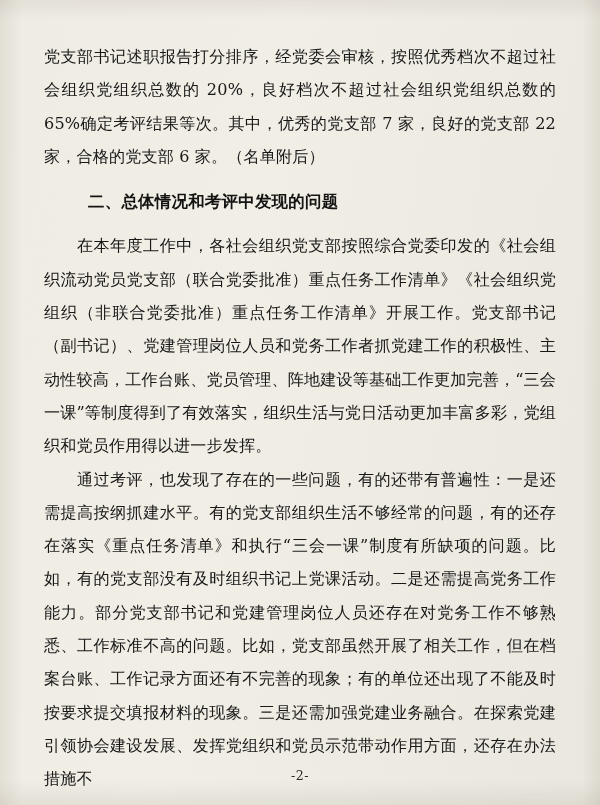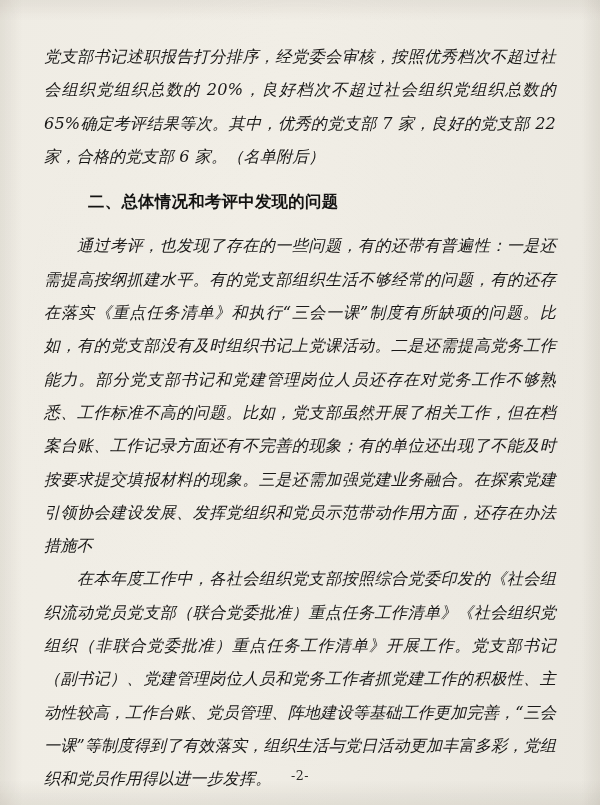--- a/index.html
+++ b/index.html
@@ -42,21 +42,20 @@
   }
   .para {
     color: #191817;
     font-size: 16.1px;
     line-height: 33.3px;
     letter-spacing: 0.15px;
     text-align: justify;
     text-justify: inter-character;
     margin: 0;
     white-space: pre-wrap;
-    font-style: italic;
   }
   .para.indent {
     text-indent: 33px;
   }
   .heading {
     color: #141312;
     font-size: 16.4px;
     line-height: 33.3px;
     letter-spacing: 0.3px;
     font-weight: bold;
@@ -83,21 +82,21 @@
 <div id="page">
 
   <div id="content">
 
     <p class="para">党支部书记述职报告打分排序，经党委会审核，按照优秀档次不超过社会组织党组织总数的 20%，良好档次不超过社会组织党组织总数的 65%确定考评结果等次。其中，优秀的党支部 7 家，良好的党支部 22 家，合格的党支部 6 家。（名单附后）</p>
 
     <div class="gap-sm"></div>
 
     <p class="heading">二、总体情况和考评中发现的问题</p>
 
+    <p class="para indent">在本年度工作中，各社会组织党支部按照综合党委印发的《社会组织流动党员党支部（联合党委批准）重点任务工作清单》《社会组织党组织（非联合党委批准）重点任务工作清单》开展工作。党支部书记（副书记）、党建管理岗位人员和党务工作者抓党建工作的积极性、主动性较高，工作台账、党员管理、阵地建设等基础工作更加完善，“三会一课”等制度得到了有效落实，组织生活与党日活动更加丰富多彩，党组织和党员作用得以进一步发挥。</p>
+
     <p class="para indent">通过考评，也发现了存在的一些问题，有的还带有普遍性：一是还需提高按纲抓建水平。有的党支部组织生活不够经常的问题，有的还存在落实《重点任务清单》和执行“三会一课”制度有所缺项的问题。比如，有的党支部没有及时组织书记上党课活动。二是还需提高党务工作能力。部分党支部书记和党建管理岗位人员还存在对党务工作不够熟悉、工作标准不高的问题。比如，党支部虽然开展了相关工作，但在档案台账、工作记录方面还有不完善的现象；有的单位还出现了不能及时按要求提交填报材料的现象。三是还需加强党建业务融合。在探索党建引领协会建设发展、发挥党组织和党员示范带动作用方面，还存在办法措施不</p>
-
-    <p class="para indent">在本年度工作中，各社会组织党支部按照综合党委印发的《社会组织流动党员党支部（联合党委批准）重点任务工作清单》《社会组织党组织（非联合党委批准）重点任务工作清单》开展工作。党支部书记（副书记）、党建管理岗位人员和党务工作者抓党建工作的积极性、主动性较高，工作台账、党员管理、阵地建设等基础工作更加完善，“三会一课”等制度得到了有效落实，组织生活与党日活动更加丰富多彩，党组织和党员作用得以进一步发挥。</p>
 
   </div>
 
   <div id="footer">-2-</div>
 
 </div>
 
 </body></html>

